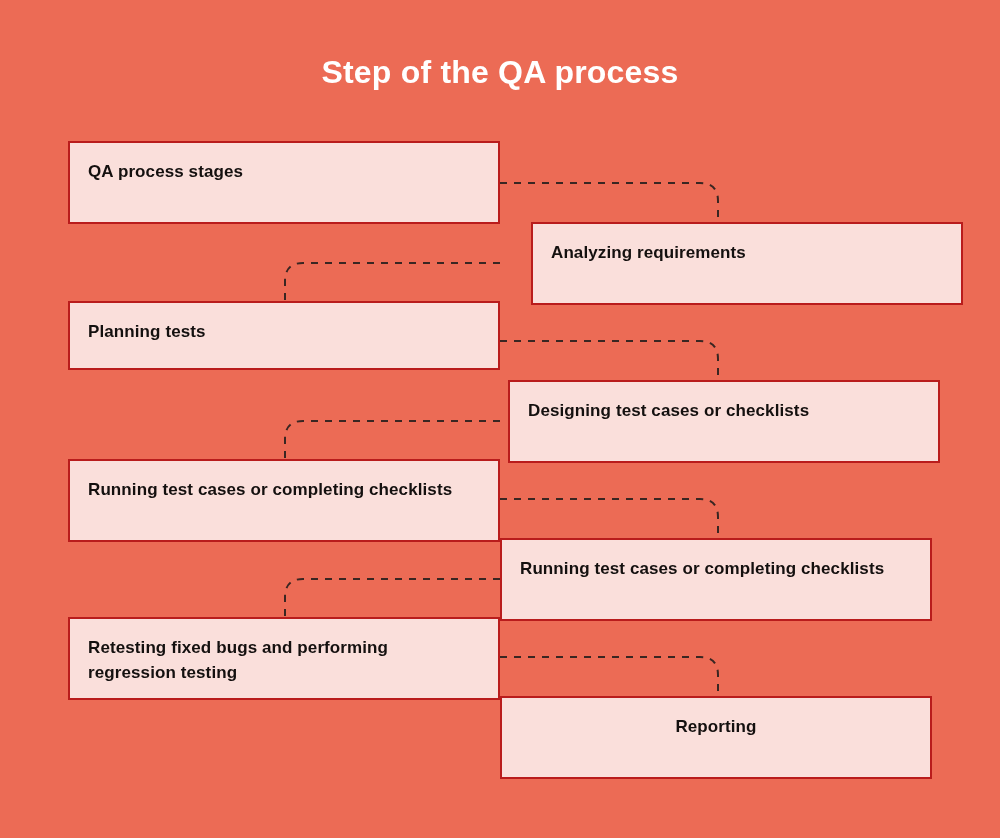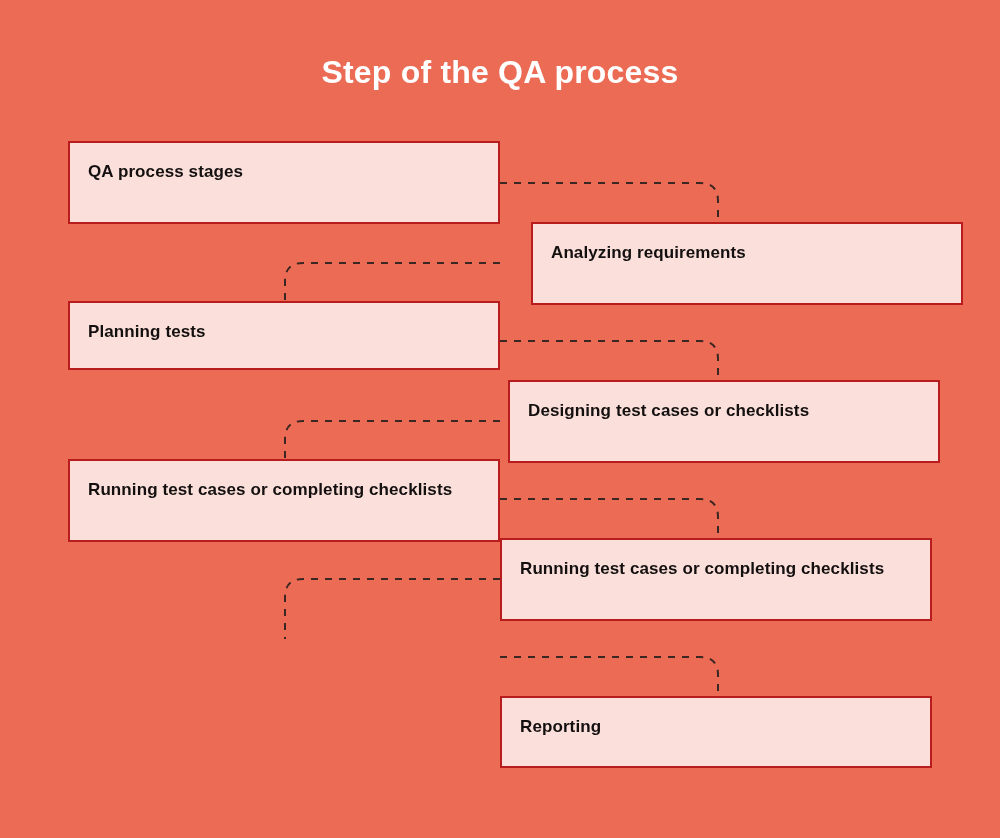--- a/index.html
+++ b/index.html
@@ -106,18 +106,21 @@
   </div>
 
   <div class="stage-box" style="left:68px;  top:459px; width:432px; height:83px;">
     <div class="stage-label">Running test cases or completing checklists</div>
   </div>
 
   <div class="stage-box" style="left:500px; top:538px; width:432px; height:83px;">
     <div class="stage-label">Running test cases or completing checklists</div>
   </div>
 
+  <div class="stage-box" style="left:68px;  top:617px; width:432px; height:83px;">
+    <div class="stage-label">Retesting fixed bugs and performing regression testing</div>
+  </div>
 
-  <div class="stage-box" style="left:500px; top:696px; width:432px; height:72px;">
+  <div class="stage-box" style="left:500px; top:696px; width:432px; height:83px;text-align:center;">
     <div class="stage-label">Reporting</div>
   </div>
 
 </div>
 
 </body></html>

